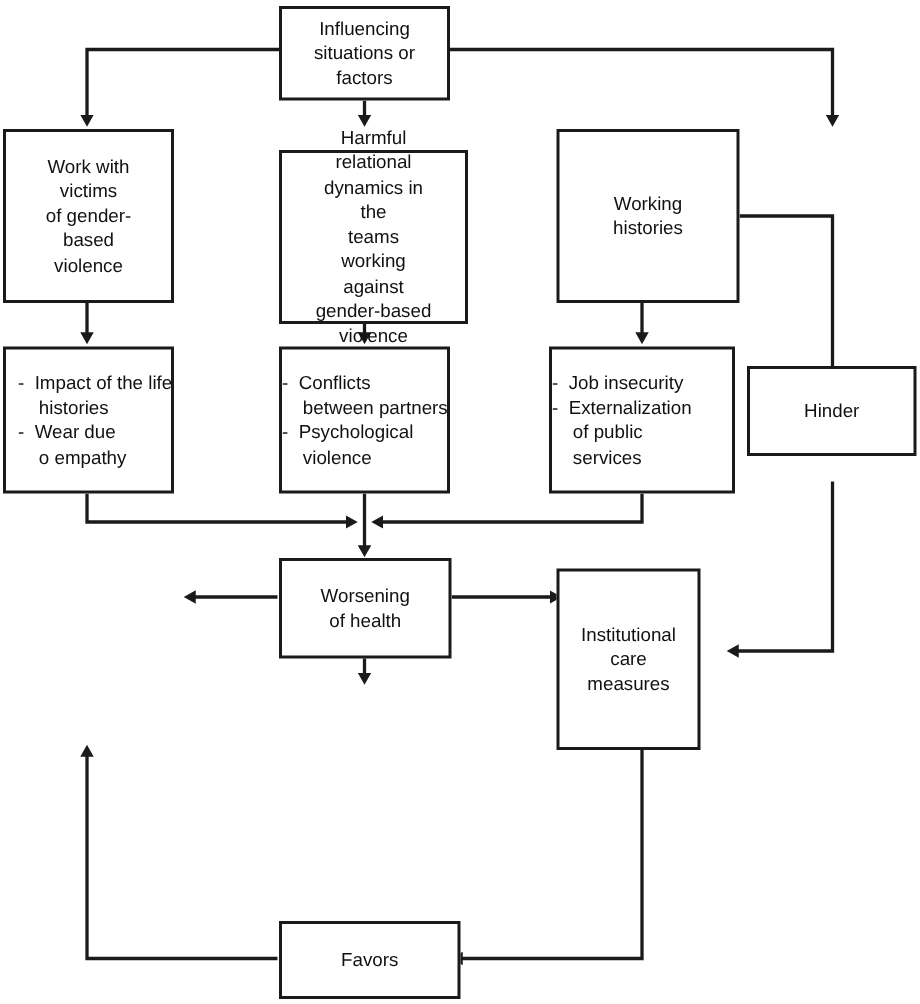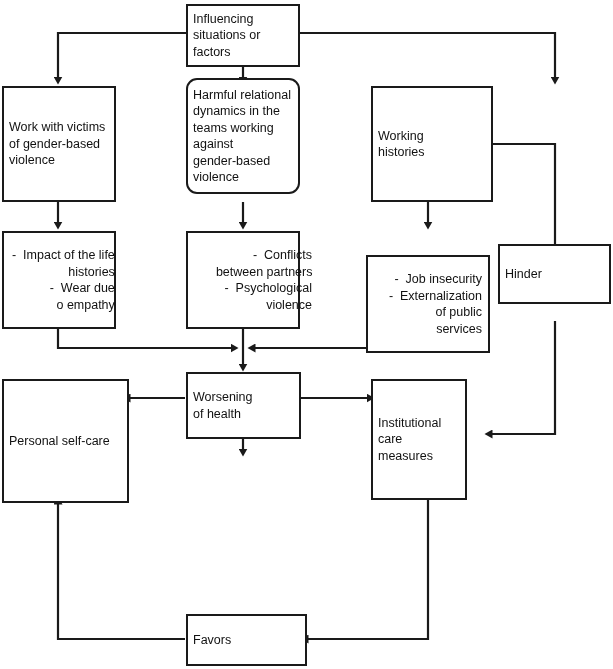--- a/index.html
+++ b/index.html
@@ -33,31 +33,31 @@
     color: #111111;
     font-size: 12.5px;
     line-height: 1.32;
     z-index: 2;
   }
   .node .txt {
     display: block;
     width: 100%;
     white-space: pre-line;
   }
-  .center .txt { text-align: left; padding: 0 5px; }
+  .center .txt { text-align: center; padding: 0 21px; }
   .list {
     align-items: center;
     justify-content: flex-start;
   }
   .list .txt {
-    text-align: right;
+    text-align: left;
     padding: 0 6px 0 8px;
     white-space: pre;
   }
-  .list-wide .txt { padding-left: 14px; }
+  .list-wide .txt { padding-left: 0; }
 </style>
 </head>
 <body>
 
 <div id="canvas">
 
   <svg id="wires" viewBox="0 0 613 669" xmlns="http://www.w3.org/2000/svg">
     <defs>
       <marker id="ah-down" markerWidth="9" markerHeight="9" refX="1.5" refY="4.5" orient="auto" markerUnits="userSpaceOnUse">
         <path d="M0,0 L0,9 L8,4.5 z" fill="#1a1a1a"></path>
@@ -106,21 +106,21 @@
 situations or
 factors</span>
   </div>
 
   <div class="node center" style="left:2px; top:86px; width:114px; height:116px;">
     <span class="txt">Work with victims
 of gender-based
 violence</span>
   </div>
 
-  <div class="node center" style="left:186px; top:78px; width:114px; height:116px;border-radius:11px;">
+  <div class="node center" style="left:186px; top:100px; width:126px; height:116px;">
     <span class="txt">Harmful relational
 dynamics in the
 teams working
 against
 gender-based
 violence</span>
   </div>
 
   <div class="node center" style="left:371px; top:86px; width:122px; height:116px;">
     <span class="txt">Working
@@ -134,39 +134,36 @@
     o empathy</span>
   </div>
 
   <div class="node list list-wide" style="left:186px; top:231px; width:114px; height:98px;">
     <span class="txt">-  Conflicts
     between partners
 -  Psychological
     violence</span>
   </div>
 
-  <div class="node list list-wide" style="left:366px; top:231px; width:124px; height:98px;margin-top:24px;">
+  <div class="node list list-wide" style="left:366px; top:231px; width:124px; height:98px;">
     <span class="txt">-  Job insecurity
 -  Externalization
     of public
     services</span>
   </div>
 
   <div class="node center" style="left:498px; top:244px; width:113px; height:60px;">
     <span class="txt">Hinder</span>
   </div>
 
   <div class="node center" style="left:186px; top:372px; width:115px; height:67px;">
     <span class="txt">Worsening
 of health</span>
   </div>
 
-  <div class="node center" style="left:2px; top:379px; width:127px; height:124px;">
-    <span class="txt">Personal self-care</span>
-  </div>
 
   <div class="node center" style="left:371px; top:379px; width:96px; height:121px;">
     <span class="txt">Institutional care
 measures</span>
   </div>
 
 
   <div class="node center" style="left:186px; top:614px; width:121px; height:52px;">
     <span class="txt">Favors</span>
   </div>

